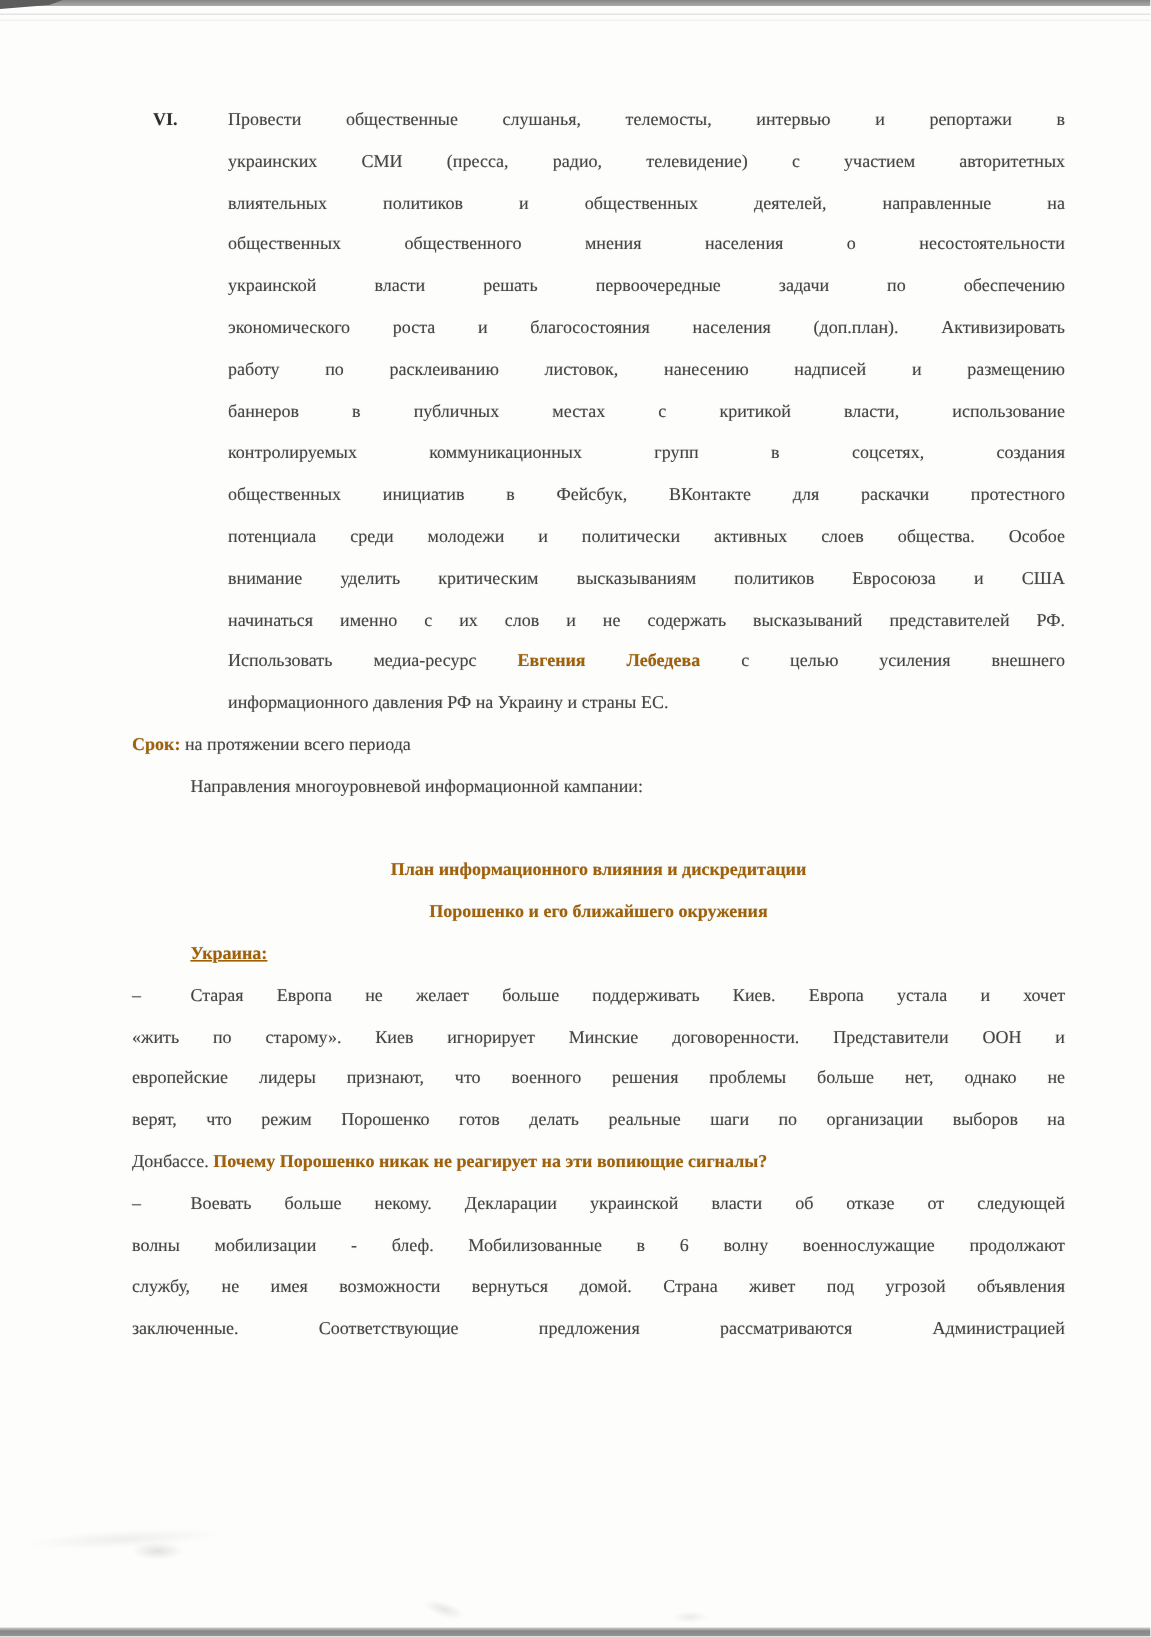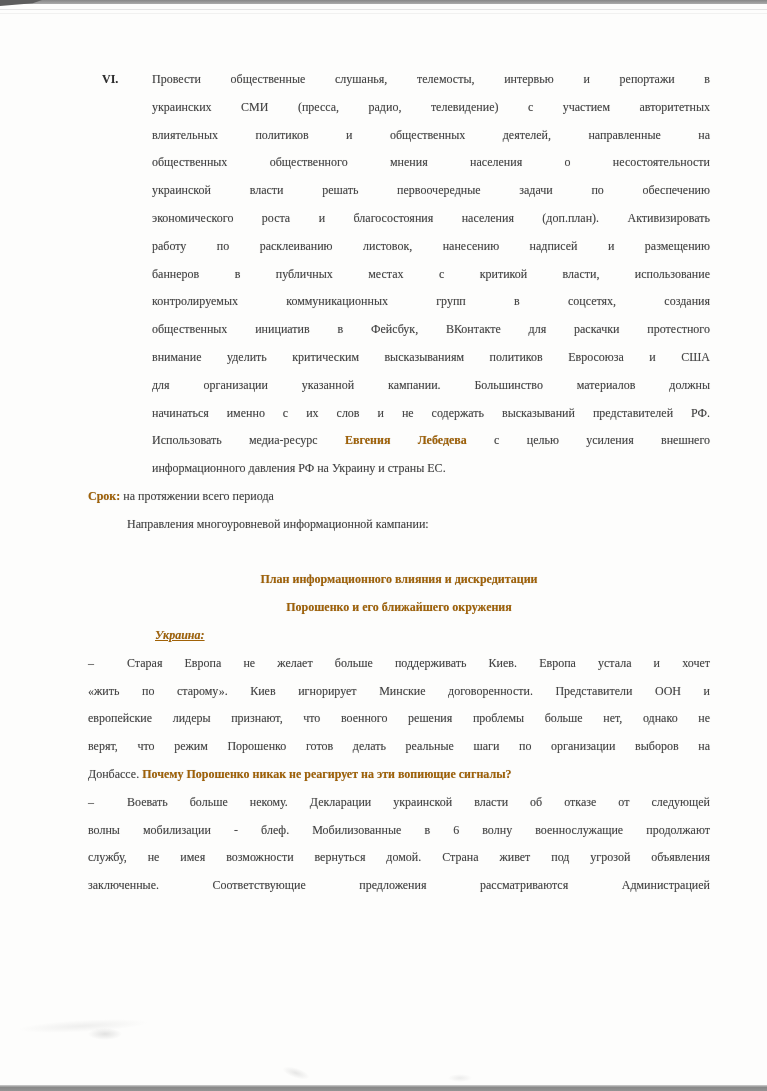--- a/index.html
+++ b/index.html
@@ -38,42 +38,42 @@
   .line.last{text-align:center;text-align-last:left;}
   .center .line{text-align:center !important;text-align-last:center !important;}
   .indent .line{text-align:left;text-align-last:left;text-indent:39px;}
   .hang{margin-left:64px;}
   .hang .line.first{text-indent:-25px;}
   .plabel{display:inline-block;}
   .hang .plabel{width:25px;font-weight:bold;color:#2d2d2d;}
   .dash .plabel{width:39px;font-weight:normal;}
   .space-before{margin-top:27.8px;}
   span.b{font-weight:bold;color:#a16207;}
-  span.i{font-style:italic;margin-left:28px;}
+  span.i{}
   span.u{text-decoration:underline;}
 </style>
 </head>
 <body>
 
 <div class="page">
 
   <div class="content">
     <div class="block hang">
         <div class="line first"><span class="plabel">VI.</span><span>Провести общественные слушанья, телемосты, интервью и репортажи в</span></div>
         <div class="line"><span>украинских СМИ (пресса, радио, телевидение) с участием авторитетных</span></div>
         <div class="line"><span>влиятельных политиков и общественных деятелей, направленные на</span></div>
         <div class="line"><span>общественных общественного мнения населения о несостоятельности</span></div>
         <div class="line"><span>украинской власти решать первоочередные задачи по обеспечению</span></div>
         <div class="line"><span>экономического роста и благосостояния населения (доп.план). Активизировать</span></div>
         <div class="line"><span>работу по расклеиванию листовок, нанесению надписей и размещению</span></div>
         <div class="line"><span>баннеров в публичных местах с критикой власти, использование</span></div>
         <div class="line"><span>контролируемых коммуникационных групп в соцсетях, создания</span></div>
         <div class="line"><span>общественных инициатив в Фейсбук, ВКонтакте для раскачки протестного</span></div>
+        <div class="line"><span>потенциала среди молодежи и политически активных слоев общества. Особое</span></div>
         <div class="line"><span>внимание уделить критическим высказываниям политиков Евросоюза и США</span></div>
-        <div class="line"><span>для организации указанной кампании. Большинство материалов должны</span></div>
         <div class="line"><span>начинаться именно с их слов и не содержать высказываний представителей РФ.</span></div>
         <div class="line"><span>Использовать медиа-ресурс </span><span class="b">Евгения Лебедева</span><span> с целью усиления внешнего</span></div>
         <div class="line last"><span>информационного давления РФ на Украину и страны ЕС.</span></div>
       </div>
     <div class="block">
         <div class="line first last"><span class="b">Срок:</span><span> на протяжении всего периода</span></div>
       </div>
     <div class="block indent">
         <div class="line first last"><span>Направления многоуровневой информационной кампании:</span></div>
       </div>

